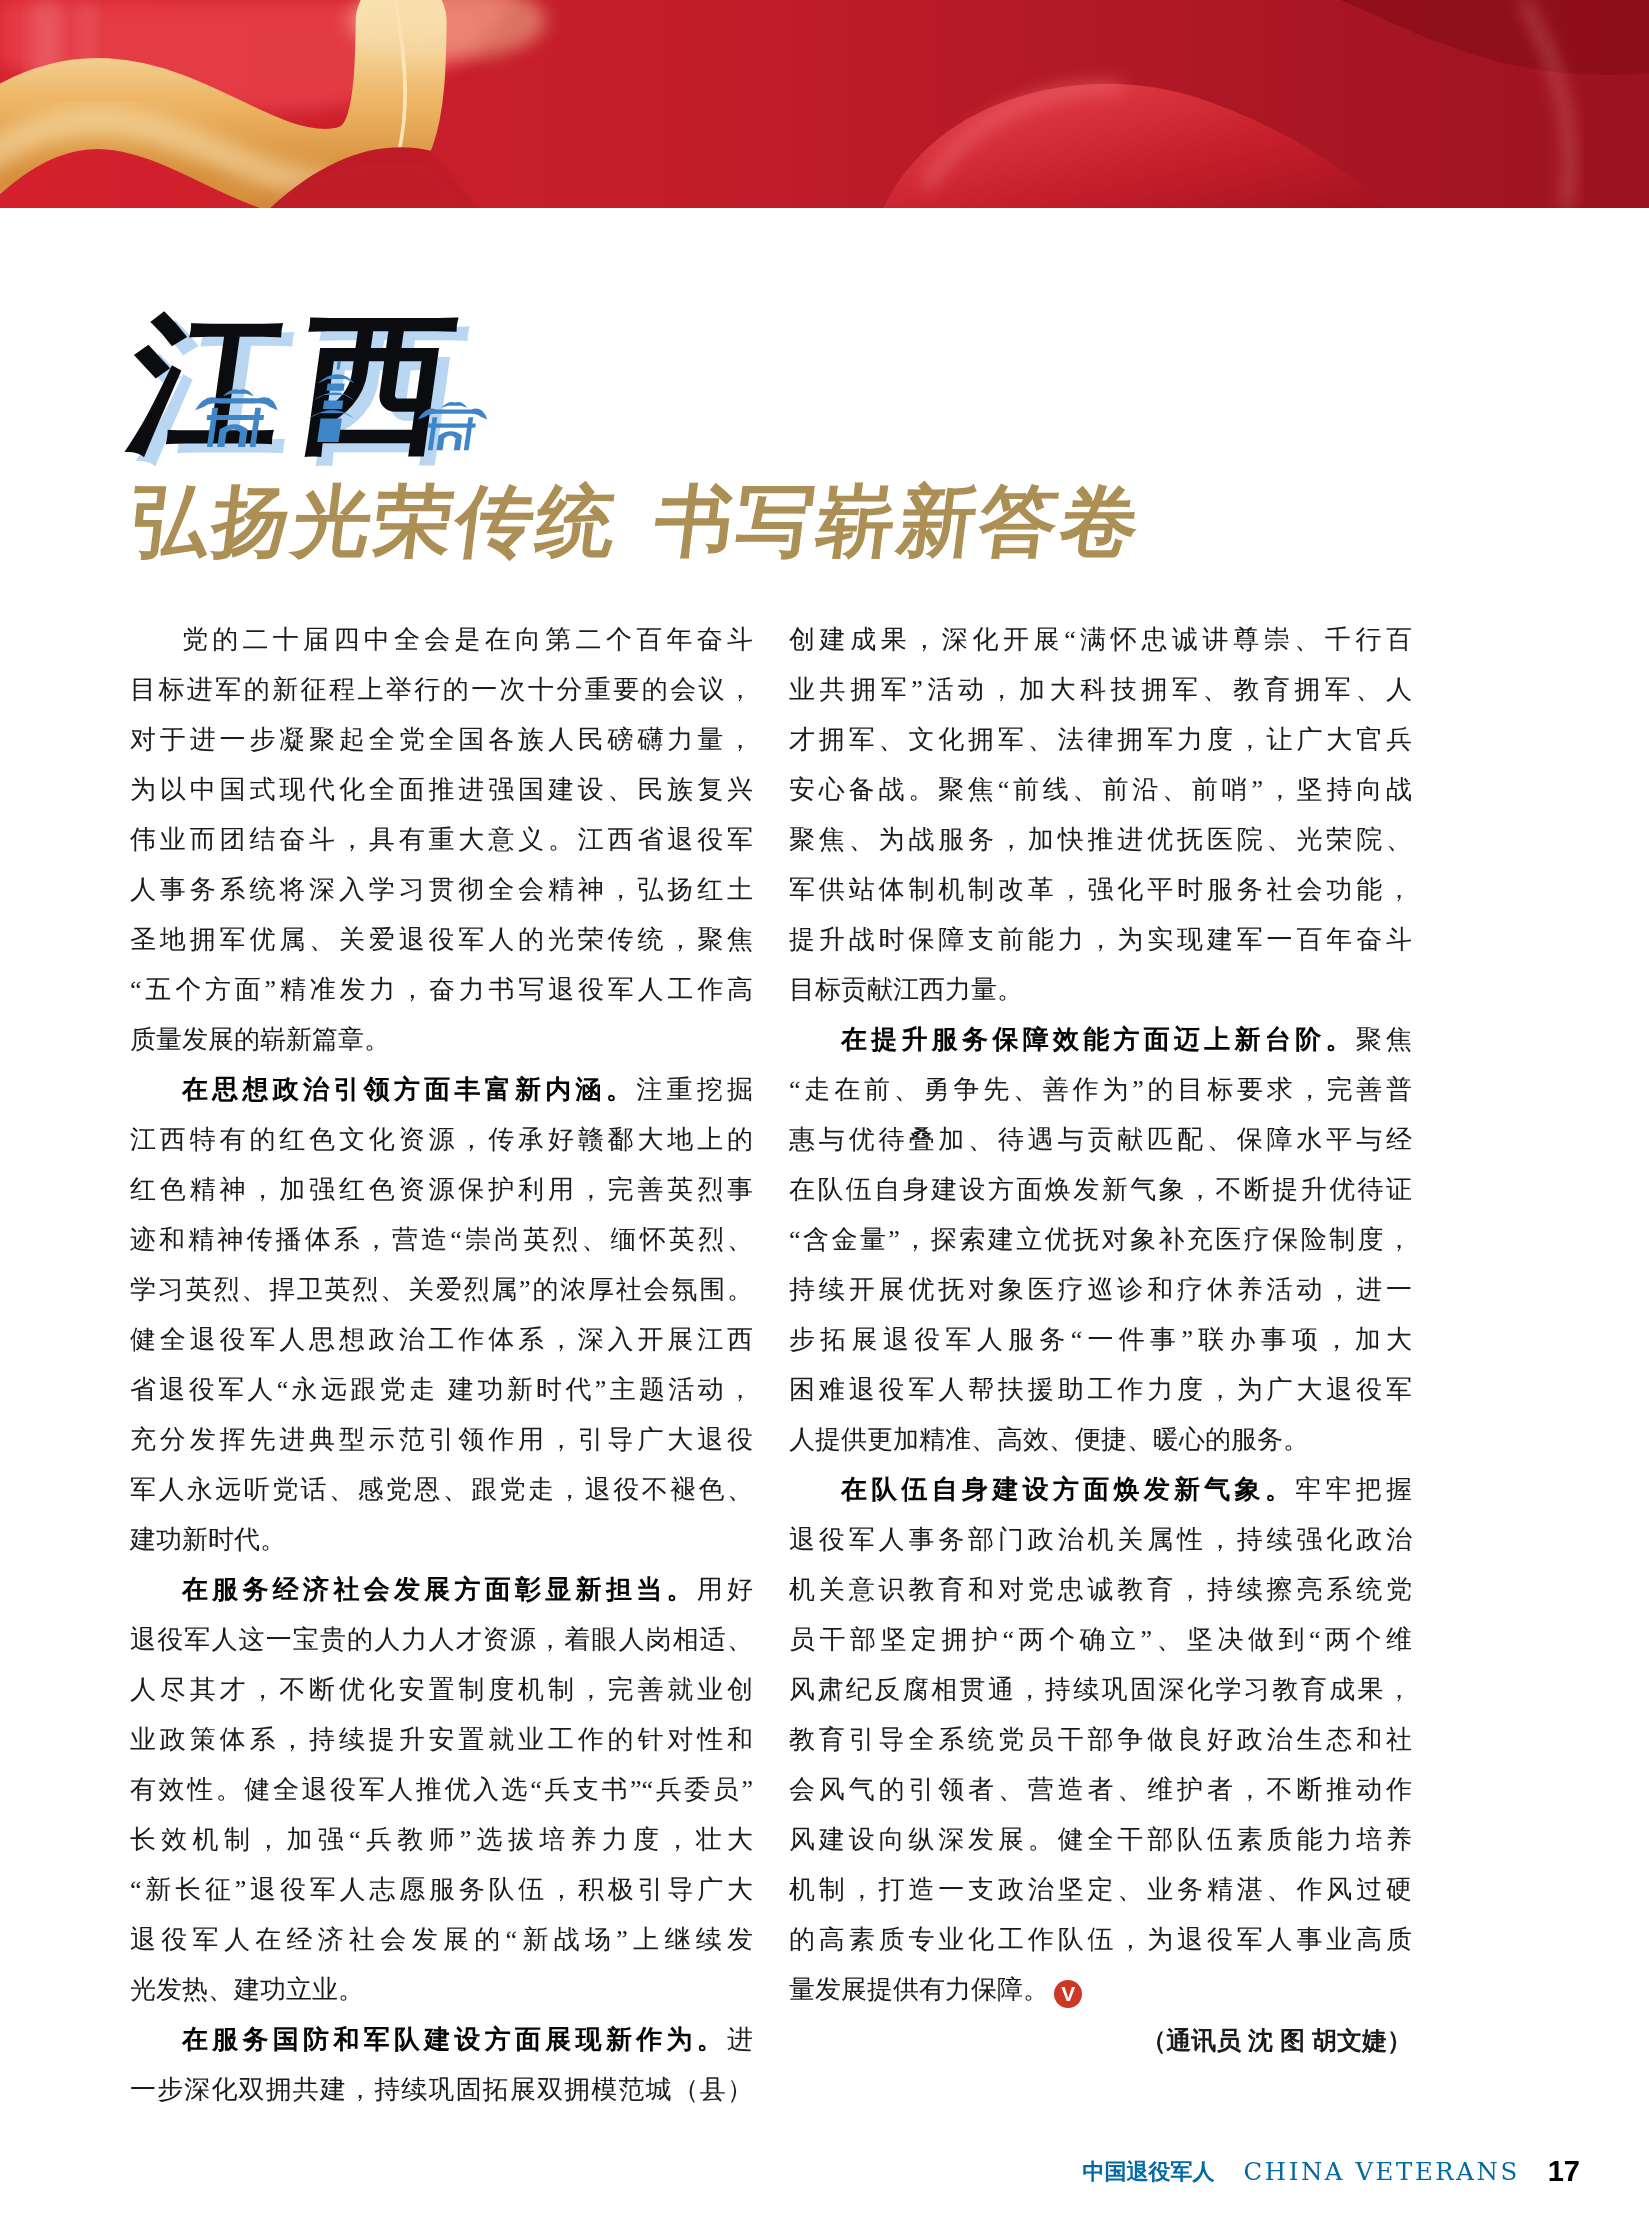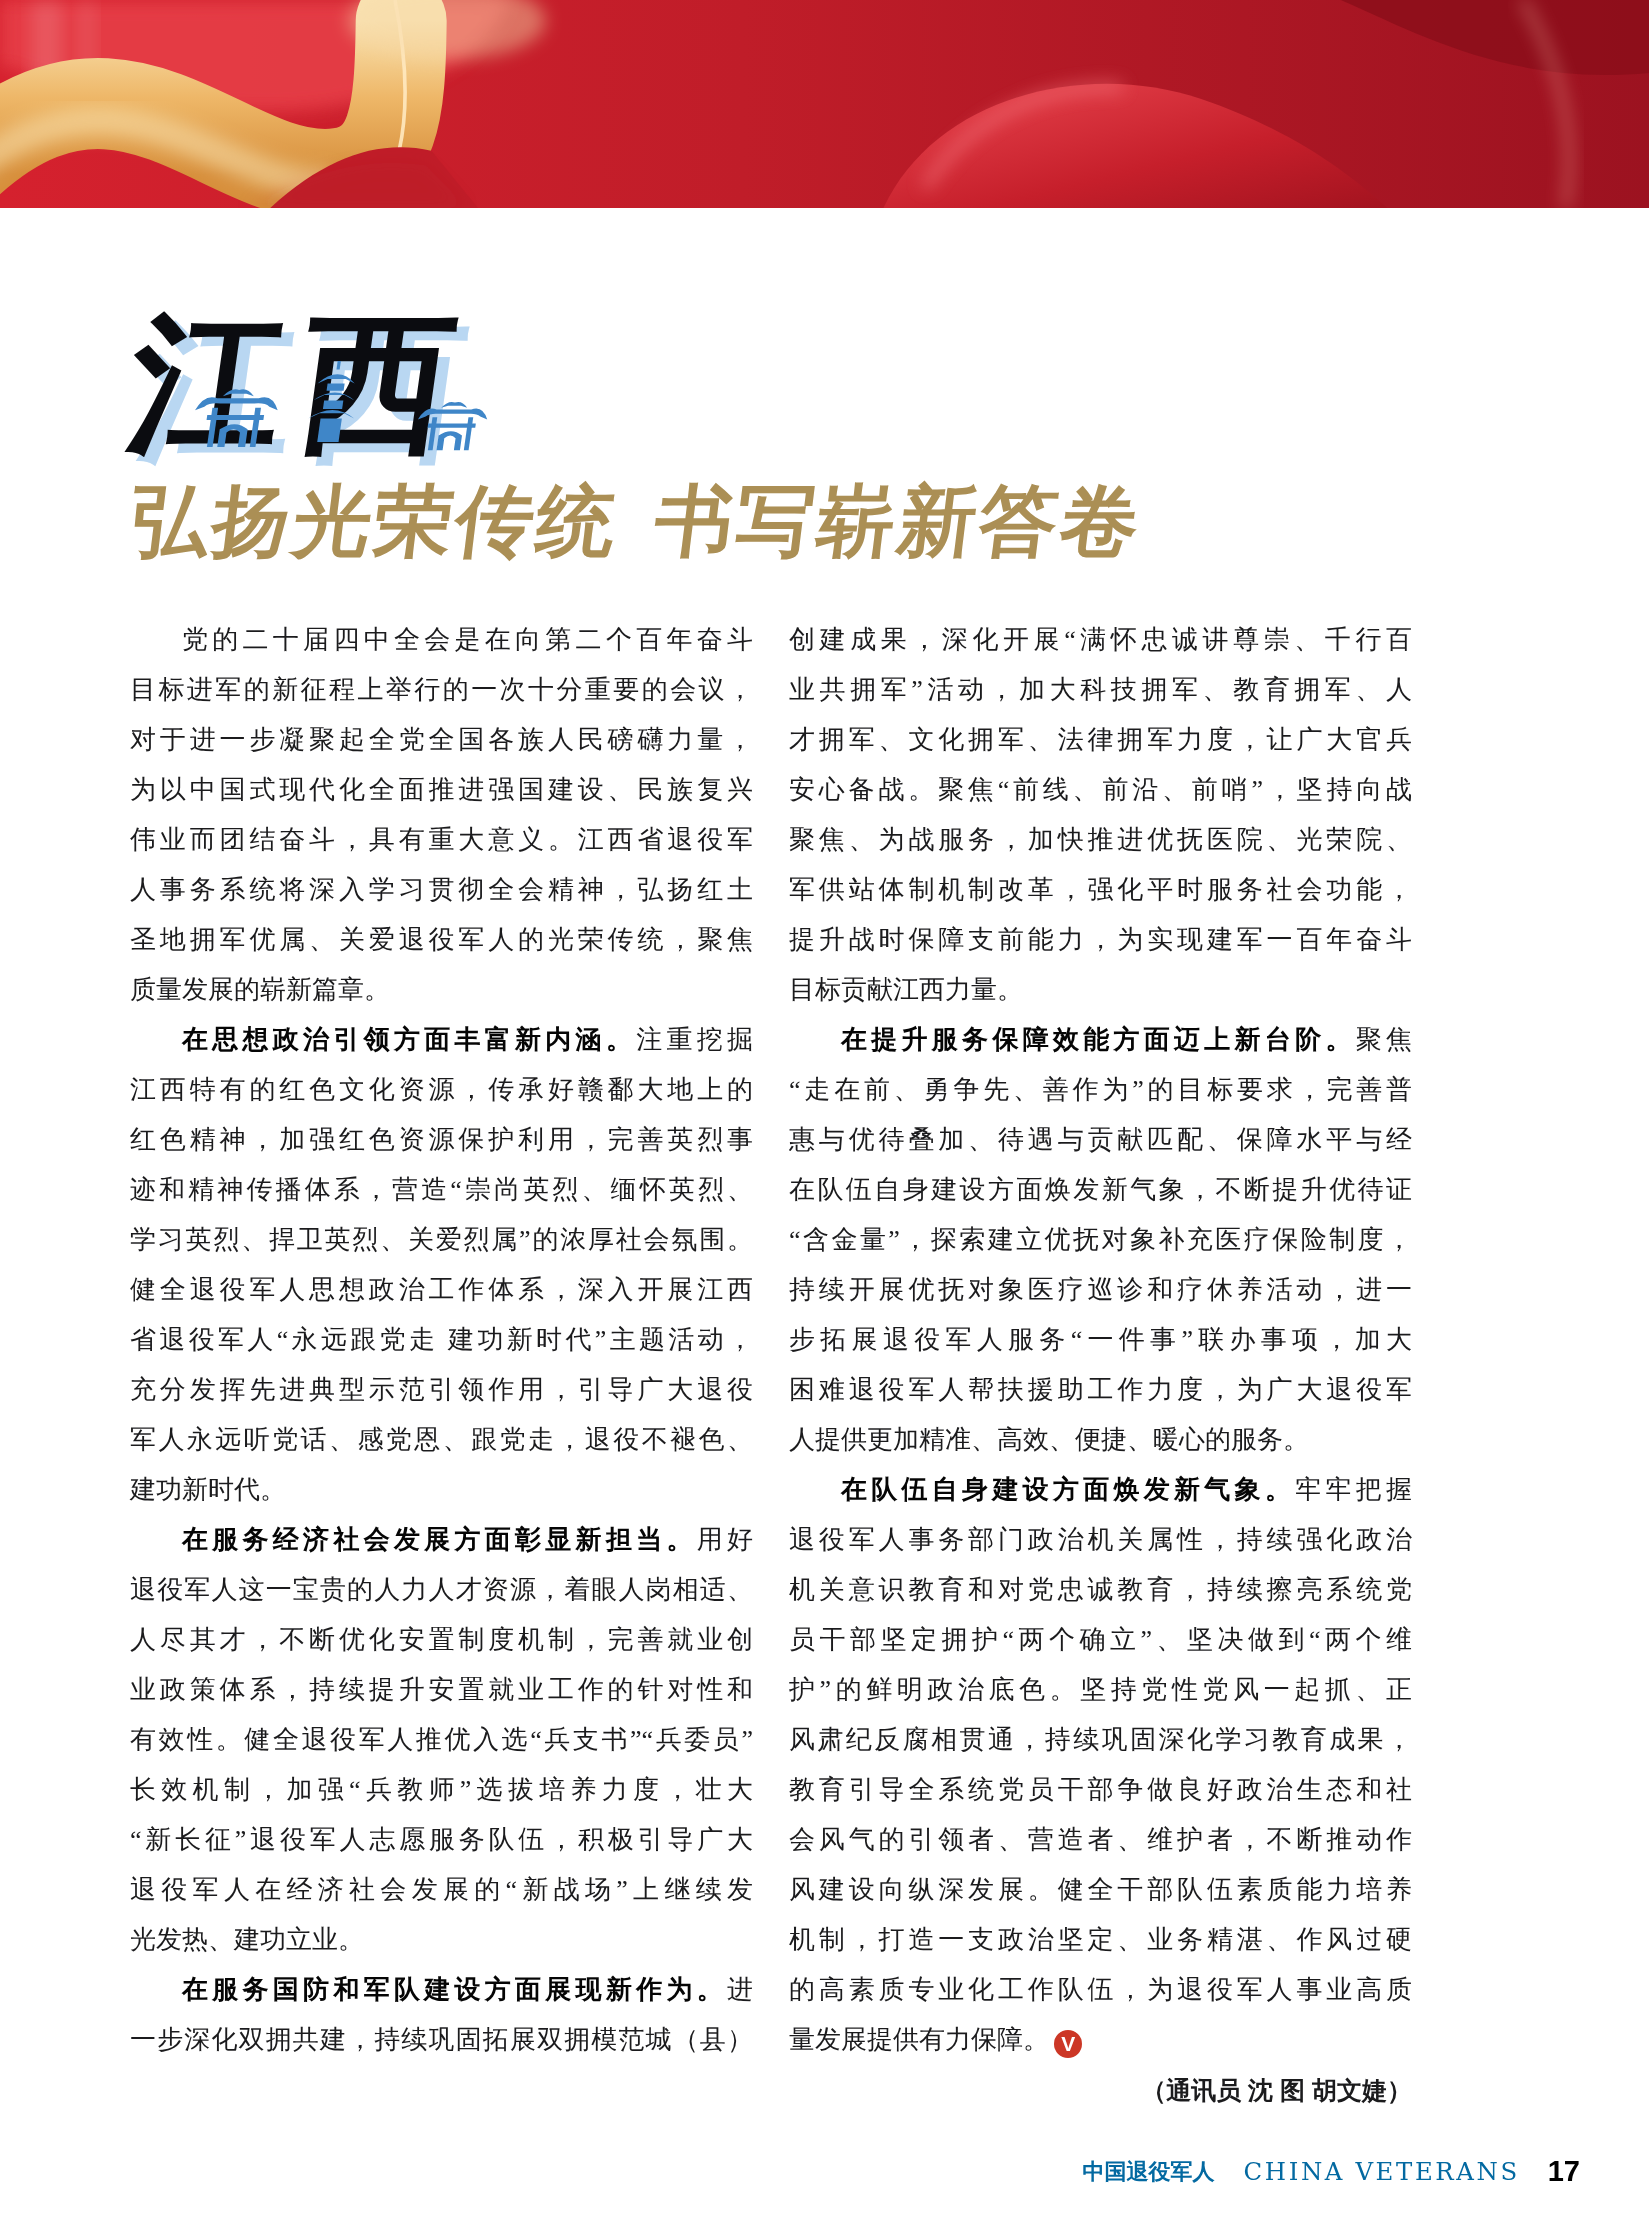--- a/index.html
+++ b/index.html
@@ -147,20 +147,21 @@
   </div>
 
   <div id="col-left" class="col">
       <div class="line just ind">党的二十届四中全会是在向第二个百年奋斗</div>
       <div class="line just">目标进军的新征程上举行的一次十分重要的会议，</div>
       <div class="line just">对于进一步凝聚起全党全国各族人民磅礴力量，</div>
       <div class="line just">为以中国式现代化全面推进强国建设、民族复兴</div>
       <div class="line just">伟业而团结奋斗，具有重大意义。江西省退役军</div>
       <div class="line just">人事务系统将深入学习贯彻全会精神，弘扬红土</div>
       <div class="line just">圣地拥军优属、关爱退役军人的光荣传统，聚焦</div>
+      <div class="line just">“五个方面”精准发力，奋力书写退役军人工作高</div>
       <div class="line">质量发展的崭新篇章。</div>
       <div class="line just ind"><span class="hd">在思想政治引领方面丰富新内涵。</span>注重挖掘</div>
       <div class="line just">江西特有的红色文化资源，传承好赣鄱大地上的</div>
       <div class="line just">红色精神，加强红色资源保护利用，完善英烈事</div>
       <div class="line just">迹和精神传播体系，营造“崇尚英烈、缅怀英烈、</div>
       <div class="line just">学习英烈、捍卫英烈、关爱烈属”的浓厚社会氛围。</div>
       <div class="line just">健全退役军人思想政治工作体系，深入开展江西</div>
       <div class="line just">省退役军人“永远跟党走 建功新时代”主题活动，</div>
       <div class="line just">充分发挥先进典型示范引领作用，引导广大退役</div>
       <div class="line just">军人永远听党话、感党恩、跟党走，退役不褪色、</div>
@@ -192,21 +193,20 @@
       <div class="line just">在队伍自身建设方面焕发新气象，不断提升优待证</div>
       <div class="line just">“含金量”，探索建立优抚对象补充医疗保险制度，</div>
       <div class="line just">持续开展优抚对象医疗巡诊和疗休养活动，进一</div>
       <div class="line just">步拓展退役军人服务“一件事”联办事项，加大</div>
       <div class="line just">困难退役军人帮扶援助工作力度，为广大退役军</div>
       <div class="line">人提供更加精准、高效、便捷、暖心的服务。</div>
       <div class="line just ind"><span class="hd">在队伍自身建设方面焕发新气象。</span>牢牢把握</div>
       <div class="line just">退役军人事务部门政治机关属性，持续强化政治</div>
       <div class="line just">机关意识教育和对党忠诚教育，持续擦亮系统党</div>
       <div class="line just">员干部坚定拥护“两个确立”、坚决做到“两个维</div>
-      <div class="line just">护”的鲜明政治底色。坚持党性党风一起抓、正</div>
       <div class="line just">风肃纪反腐相贯通，持续巩固深化学习教育成果，</div>
       <div class="line just">教育引导全系统党员干部争做良好政治生态和社</div>
       <div class="line just">会风气的引领者、营造者、维护者，不断推动作</div>
       <div class="line just">风建设向纵深发展。健全干部队伍素质能力培养</div>
       <div class="line just">机制，打造一支政治坚定、业务精湛、作风过硬</div>
       <div class="line just">的高素质专业化工作队伍，为退役军人事业高质</div>
       <div class="line">量发展提供有力保障。<span class="vbadge">V</span></div>
       <div class="line ralign sans">（通讯员 沈 图 胡文婕）</div>
     </div>
 

